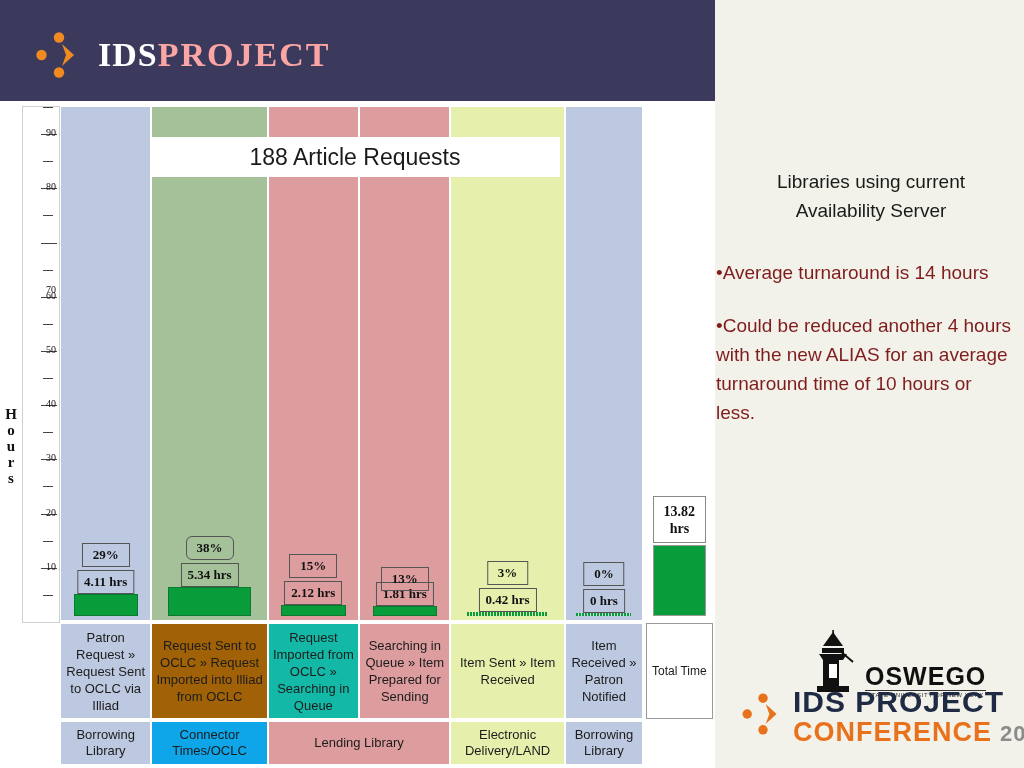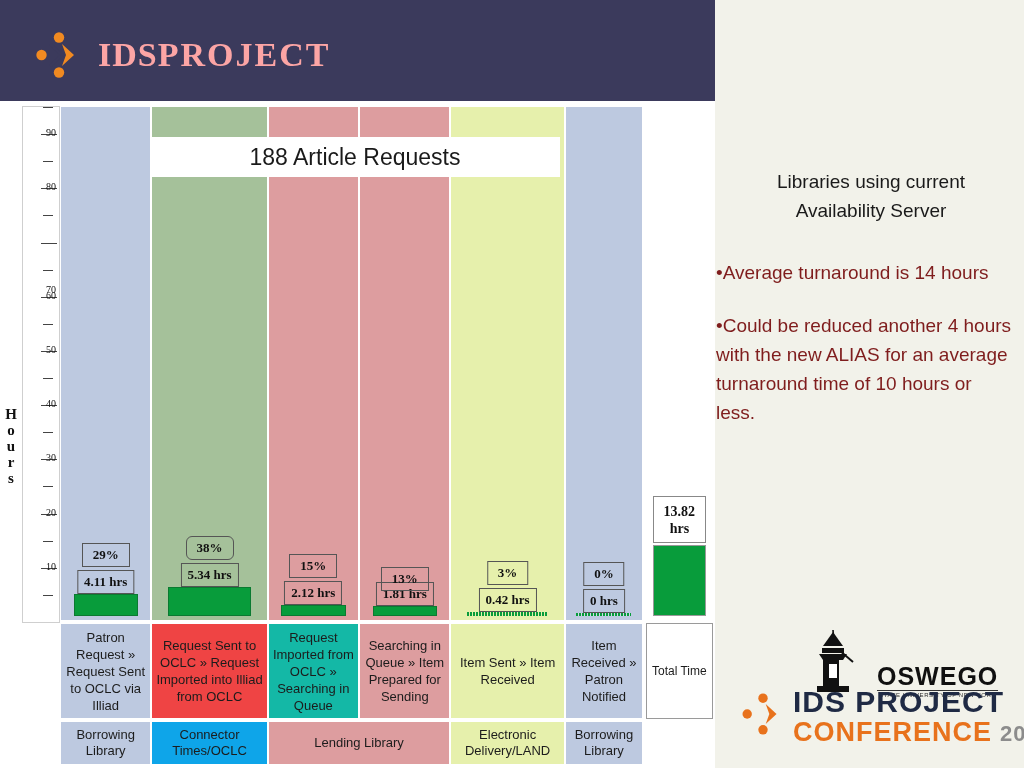--- a/index.html
+++ b/index.html
@@ -17,21 +17,21 @@
   #logo-wrap{
     position:absolute;left:28px;top:24px;
     display:flex;align-items:center;gap:8px;
   }
   #logo-mark{width:62px;height:62px;position:relative;}
   #logo-text{
     font-family:"Liberation Serif",serif;
     font-size:34px;font-weight:bold;letter-spacing:1px;
     display:flex;align-items:baseline;
   }
-  #logo-ids{color:#fca5a5;}
+  #logo-ids{color:#ffffff;}
   #logo-project{color:#fca5a5;letter-spacing:2px;}
 
   
   #chart-panel{
     position:absolute;left:0;top:101px;width:715px;height:667px;
     background:#ffffff;
   }
 
   #axis-title{
     position:absolute;left:2px;top:305px;width:18px;
@@ -147,21 +147,21 @@
     font-size:19px;color:#7f1d1d;line-height:29px;
   }
   .bullet{margin-bottom:24px;}
   .bullet .dot{font-size:19px;}
 
   
   #conf-logo{
     position:absolute;left:16px;bottom:6px;width:286px;height:150px;
   }
   #oswego-wrap{
-    position:absolute;left:78px;top:16px;display:flex;align-items:flex-end;gap:20px;
+    position:absolute;left:78px;top:16px;display:flex;align-items:flex-end;gap:8px;
   }
   #tower{position:relative;width:48px;height:70px;}
   #oswego-text{
     font-family:"Liberation Sans",sans-serif;
     font-weight:bold;font-size:25px;letter-spacing:1px;color:#101010;
     line-height:25px;
   }
   #oswego-sub{
     font-family:"Liberation Sans",sans-serif;
     font-size:6px;letter-spacing:.6px;color:#2a2a2a;
@@ -291,21 +291,21 @@
         <div id="total-bar"></div>
       </div>
     </div>
 
   <div id="banner">
     <span>188 Article Requests</span>
   </div>
 
   <div id="stage-row">
       <div class="stage-cell" style="left: 0%; width: 14%; background: rgb(189, 201, 224);">Patron Request » Request Sent to OCLC via Illiad</div>
-      <div class="stage-cell" style="left: 14%; width: 17.8%; background: #ef4444;">Request Sent to OCLC » Request Imported into Illiad from OCLC</div>
+      <div class="stage-cell" style="left: 14%; width: 17.8%; background: #a16207;">Request Sent to OCLC » Request Imported into Illiad from OCLC</div>
       <div class="stage-cell" style="left: 31.8%; width: 14%; background: #14b8a6;">Request Imported from OCLC » Searching in Queue</div>
       <div class="stage-cell" style="left: 45.8%; width: 14%; background: rgb(221, 157, 159);">Searching in Queue » Item Prepared for Sending</div>
       <div class="stage-cell" style="left: 59.8%; width: 17.5%; background: rgb(230, 240, 172);">Item Sent » Item Received</div>
       <div class="stage-cell" style="left: 77.3%; width: 12%; background: rgb(189, 201, 224);">Item Received » Patron Notified</div>
       <div class="stage-cell" style="left: 89.7%; width: 10.3%; background: rgb(255, 255, 255); border: 1px solid rgb(154, 154, 154); font-size: 12px;">Total Time</div>
     </div>
 
   <div id="group-row">
       <div class="group-cell" style="left: 0%; width: 14%; background: rgb(189, 201, 224);">Borrowing Library</div>
       <div class="group-cell" style="left: 14%; width: 17.8%; background: #0ea5e9;">Connector Times/OCLC</div>

